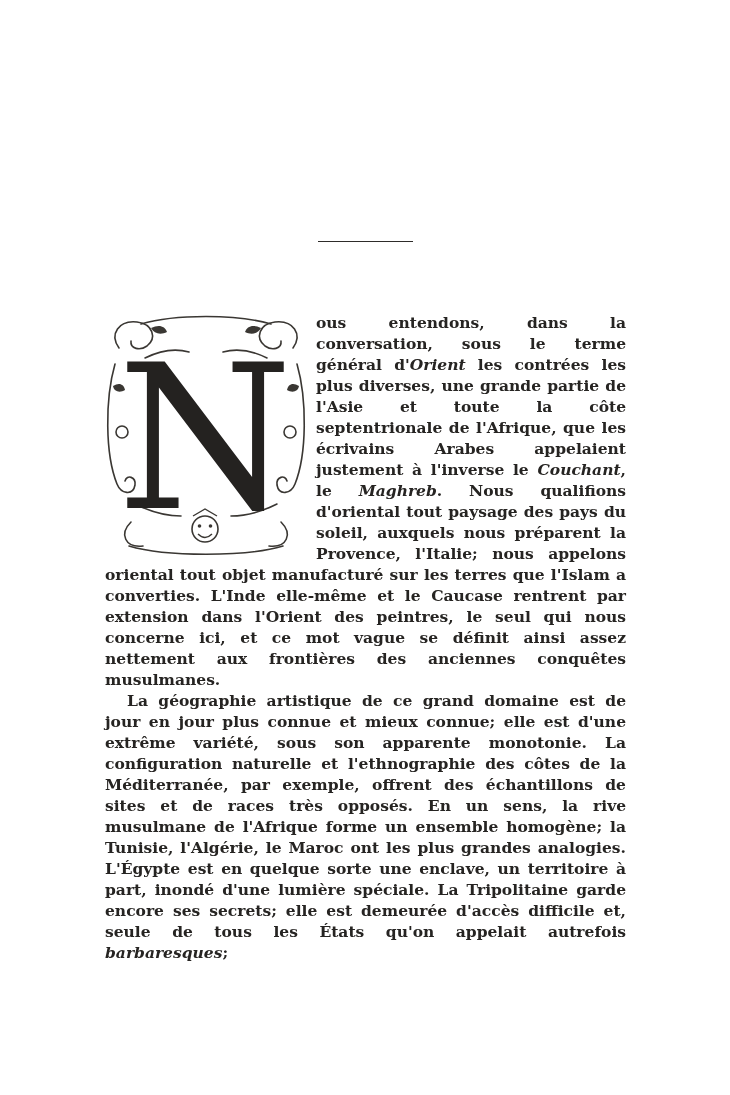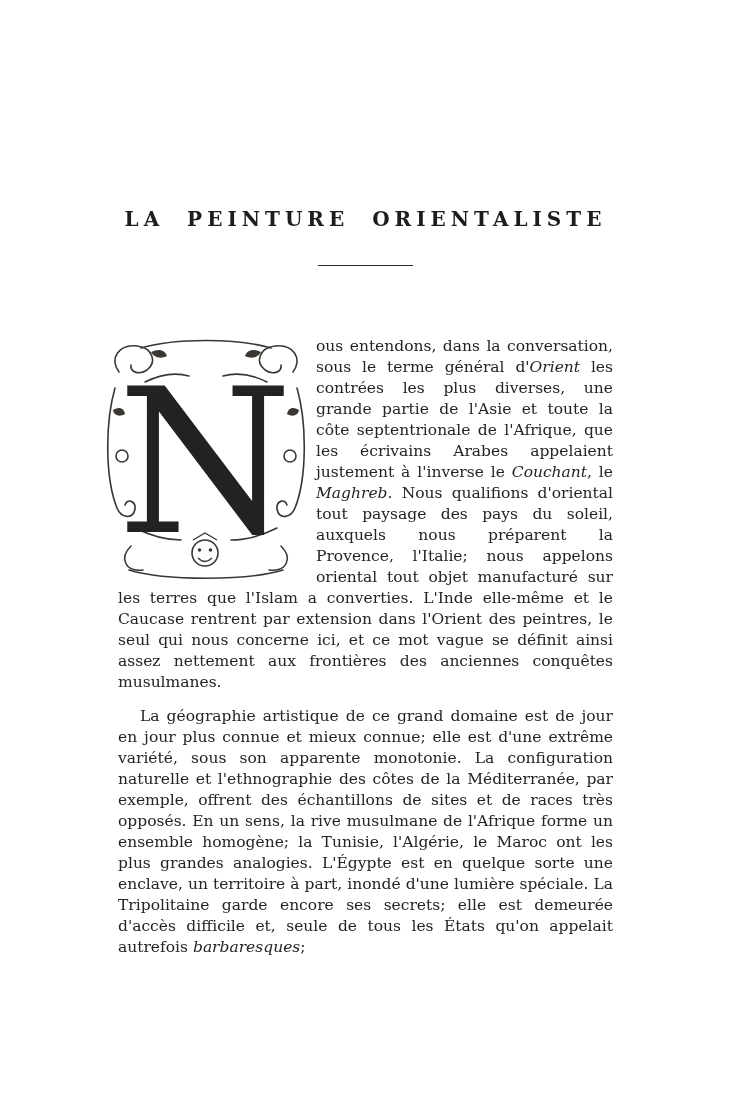--- a/index.html
+++ b/index.html
@@ -49,36 +49,36 @@
     width: 202px;
     height: 243px;
     margin: 2px 9px 3px 0;
   }
   .drop-cap svg {
     display: block;
     width: 100%;
     height: 100%;
   }
   p.para {
-    margin: 13px;
+    margin: 0;
+    font-weight: bold;
   }
   p.para-2 {
     margin-top: 0;
     text-indent: 22px;
   }
   .italic {
     font-style: italic;
   }
 </style>
 </head>
 <body>
 
 <div class="page">
 
-  <h1 class="page-title">LA PEINTURE ORIENTALISTE</h1>
 
   <div class="title-divider"></div>
 
   <div class="text-block">
 
     <div class="drop-cap">
       <svg viewBox="0 0 202 243" xmlns="http://www.w3.org/2000/svg">
         <g stroke="#3a3733" fill="none" stroke-width="1.6" stroke-linecap="round">
 
           <path d="M14,34 C4,20 14,6 32,8 C48,10 52,24 42,32 C35,37 25,35 26,27"></path>

